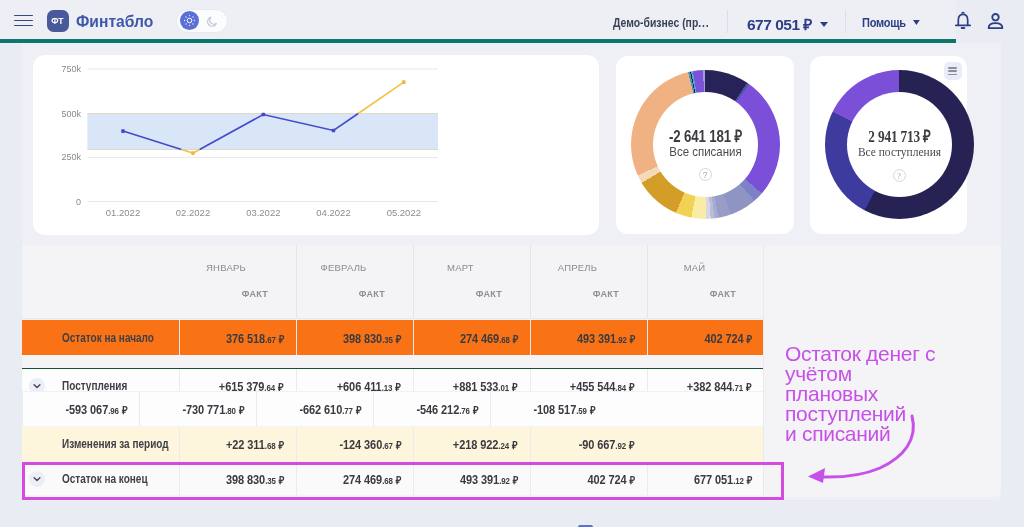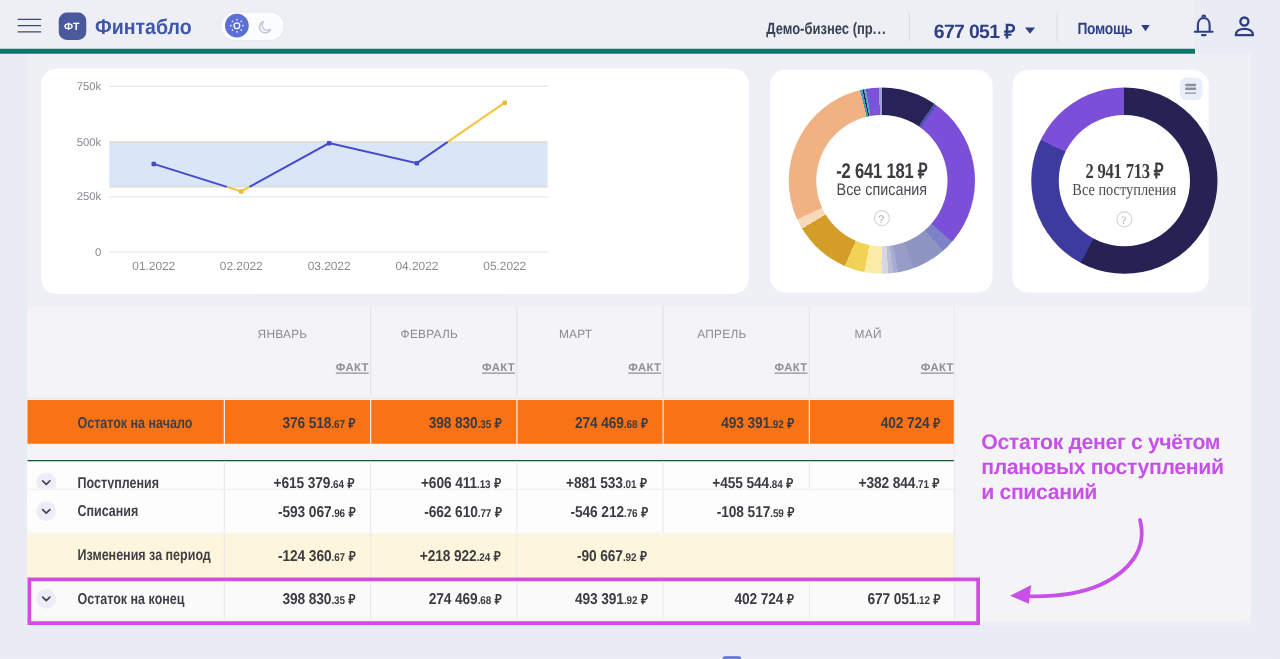--- a/index.html
+++ b/index.html
@@ -39,23 +39,23 @@
 #table .trow:first-of-type .cm { border-left-color:#e4e4e9; }
 .cell { height:100%; position:relative; flex:0 0 auto; }
 .c0 { width:157px; }
 .cm { width:117px; border-left:1px solid #ebebef; }
 .rowlab { position:absolute; left:40px; top:50%; transform:translateY(-50%) scaleX(0.8); transform-origin:left center; font-size:12.5px; font-weight:bold; color:#3f3f46; white-space:nowrap; }
 .val { position:absolute; right:12px; top:50%; transform:translateY(-50%) scaleX(0.88); transform-origin:right center; font-size:12.5px; font-weight:bold; color:#3a3a40; white-space:nowrap; letter-spacing:-0.1px; }
 .val .dec { font-size:9px; }
 .val .rub { font-size:11px; }
 .chev { position:absolute; left:7px; top:50%; margin-top:-8px; width:16px; height:16px; border-radius:50%; background:#eceef7; }
 .mhead { position:absolute; top:17px; width:100%; padding-right:23px; text-align:center; font-size:9.5px; font-weight:normal; color:#8a8a92; letter-spacing:0.2px; }
-.fakt { position:absolute; top:44px; right:1px; font-size:9px; font-weight:bold; color:#8e8e96; letter-spacing:0.3px;text-decoration:underline; }
+.fakt { position:absolute; top:44px; right:28px; font-size:9px; font-weight:bold; color:#8e8e96; letter-spacing:0.3px; }
 .pinkbox { position:absolute; left:0px; top:216.5px; width:762px; height:38px; border:3.5px solid #d44be2; z-index:5; }
-.annot { position:absolute; left:763px; top:99px; width:216px; font-size:17px; font-weight:bold; color:#c750e8; line-height:20px; letter-spacing:-0.3px; }
+.annot { position:absolute; left:763px; top:99px; width:216px; font-size:21px; font-weight:normal; color:#c750e8; line-height:20px; letter-spacing:-0.3px; }
 </style>
 </head>
 <body>
 <div class="panel"></div>
 <div class="topbar">
   <div class="burger">
       <span></span>
       <span></span>
       <span></span>
     </div>
@@ -225,42 +225,42 @@
           <div class="val">+881 533<span class="dec">.01</span> <span class="rub">₽</span></div>
         </div>
       <div class="cell cm">
           <div class="val">+455 544<span class="dec">.84</span> <span class="rub">₽</span></div>
         </div>
       <div class="cell cm">
           <div class="val">+382 844<span class="dec">.71</span> <span class="rub">₽</span></div>
         </div>
     </div>
     <div class="trow" style="top:146px;height:35px;background:#fdfdfe;border-top:1px solid #f1f1f4">
-      <div class="cell c0">
-          <div class="chev"><svg width="16" height="16" viewBox="0 0 16 16">
-              <polyline points="5.1,6.7 8,9.5 10.9,6.7" fill="none" stroke="#454554" stroke-width="1.4" stroke-linecap="round" stroke-linejoin="round"></polyline>
-            </svg></div>
-          <div class="rowlab">Списания</div>
-        </div>
       <div class="cell cm">
           <div class="val">-593 067<span class="dec">.96</span> <span class="rub">₽</span></div>
+        </div>
+      <div class="cell cm">
+          <div class="val">-730 771<span class="dec">.80</span> <span class="rub">₽</span></div>
         </div>
       <div class="cell cm">
           <div class="val">-662 610<span class="dec">.77</span> <span class="rub">₽</span></div>
         </div>
       <div class="cell cm">
           <div class="val">-546 212<span class="dec">.76</span> <span class="rub">₽</span></div>
         </div>
       <div class="cell cm">
           <div class="val">-108 517<span class="dec">.59</span> <span class="rub">₽</span></div>
         </div>
     </div>
     <div class="trow" style="top:181.5px;height:35px;background:#fdf6dc">
       <div class="cell c0">
           <div class="rowlab">Изменения за период</div>
+        </div>
+      <div class="cell cm">
+          <div class="val">+22 311<span class="dec">.68</span> <span class="rub">₽</span></div>
         </div>
       <div class="cell cm">
           <div class="val">-124 360<span class="dec">.67</span> <span class="rub">₽</span></div>
         </div>
       <div class="cell cm">
           <div class="val">+218 922<span class="dec">.24</span> <span class="rub">₽</span></div>
         </div>
       <div class="cell cm">
           <div class="val">-90 667<span class="dec">.92</span> <span class="rub">₽</span></div>
         </div>

